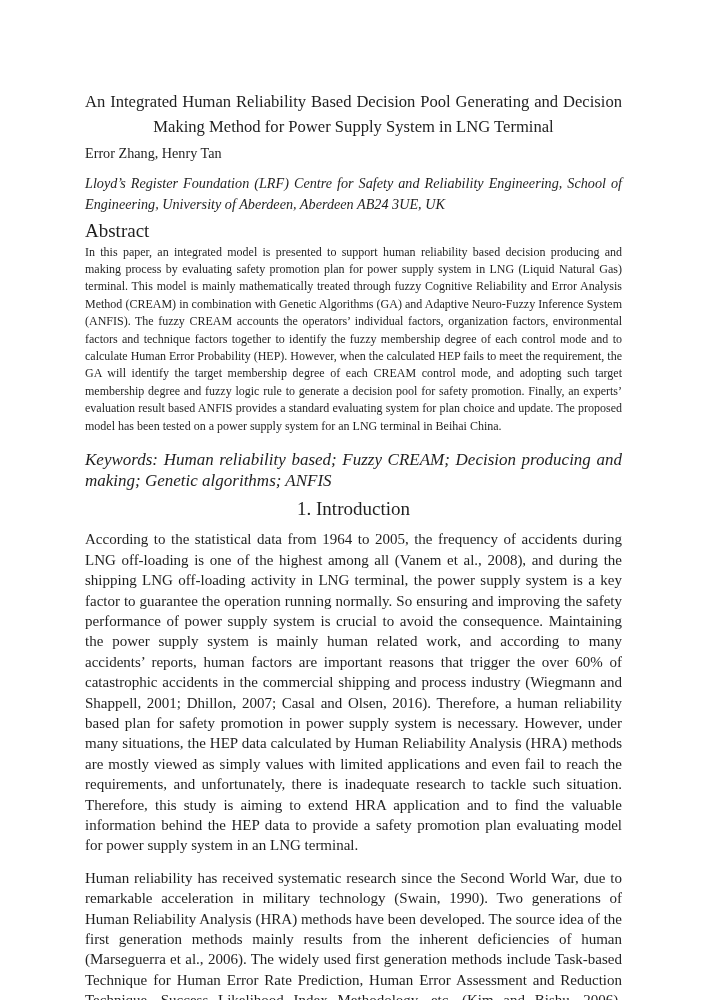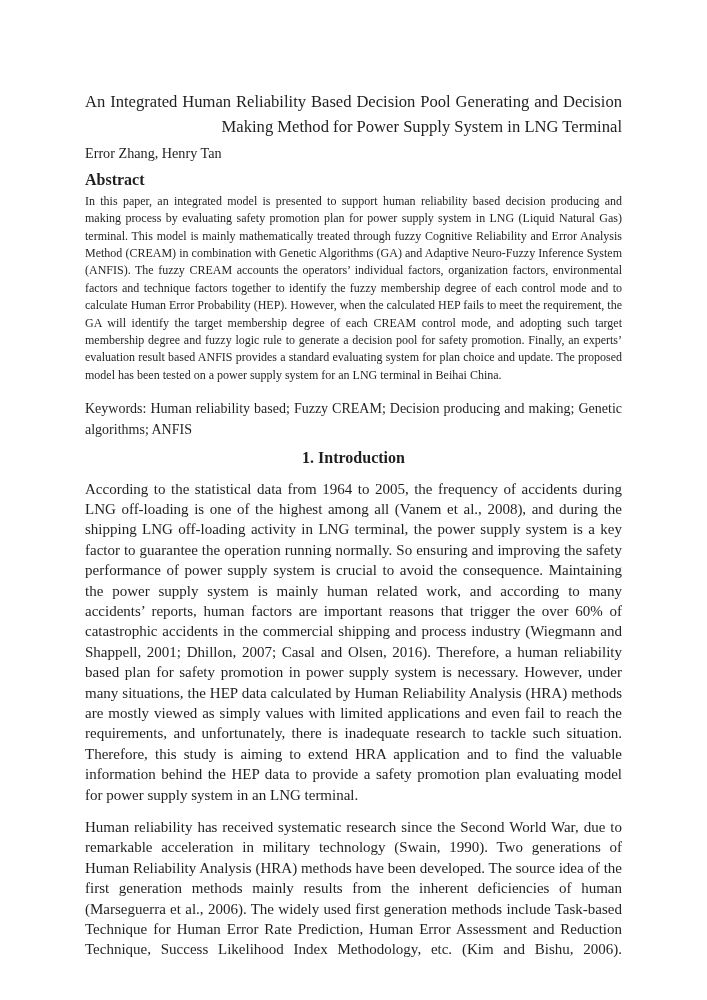--- a/index.html
+++ b/index.html
@@ -15,52 +15,53 @@
     color: #1f1f1f;
     overflow: hidden;
   }
   .title {
     margin: 0;
     font-size: 16.6px;
     font-weight: normal;
     line-height: 25px;
   }
   .title-line-1 { text-align: justify; text-align-last: justify; }
-  .title-line-2 { text-align: right; }
+  .title-line-2 { text-align: center; }
   .authors {
     margin: 4px 0 0 0;
     font-size: 14.2px;
     line-height: 20.4px;
   }
   .affiliation {
     margin: 10px 0 0 0;
     font-style: italic;
     font-size: 14.2px;
     line-height: 20.4px;
   }
   .affil-line-1 { text-align: justify; text-align-last: justify; }
   .affil-line-2 { text-align: left; }
   .section-heading {
     margin: 7px 0 0 0;
-    font-size: 16px;
-    font-weight: bold;
+    font-size: 19px;
+    font-weight: normal;
     line-height: 20.4px;
   }
   .intro-heading { margin-top: 8px; text-align: center; }
   .abstract-body {
     margin: 2px 0 0 0;
     font-size: 12px;
     line-height: 17.4px;
     text-align: justify;
   }
   .keywords {
     margin: 15px 0 0 0;
-    font-size: 14px;
+    font-size: 17px;
     line-height: 20.4px;
     text-align: justify;
+    font-style: italic;
   }
   .body-para {
     margin: 10px 0 0 0;
     font-size: 15px;
     line-height: 20.4px;
     text-align: justify;
   }
   .para-2 {
     margin-top: 12px;
     text-align-last: justify;
@@ -71,20 +72,24 @@
 
 <div class="page">
 
   <h1 class="title">
     <div class="title-line-1">An Integrated Human Reliability Based Decision Pool Generating and Decision</div>
     <div class="title-line-2">Making Method for Power Supply System in LNG Terminal</div>
   </h1>
 
   <p class="authors">Error Zhang, Henry Tan</p>
 
+  <div class="affiliation">
+    <div class="affil-line-1">Lloyd’s Register Foundation (LRF) Centre for Safety and Reliability Engineering, School of</div>
+    <div class="affil-line-2">Engineering, University of Aberdeen, Aberdeen AB24 3UE, UK</div>
+  </div>
 
   <h2 class="section-heading">Abstract</h2>
 
   <p class="abstract-body">In this paper, an integrated model is presented to support human reliability based decision producing and making process by evaluating safety promotion plan for power supply system in LNG (Liquid Natural Gas) terminal. This model is mainly mathematically treated through fuzzy Cognitive Reliability and Error Analysis Method (CREAM) in combination with Genetic Algorithms (GA) and Adaptive Neuro-Fuzzy Inference System (ANFIS). The fuzzy CREAM accounts the operators’ individual factors, organization factors, environmental factors and technique factors together to identify the fuzzy membership degree of each control mode and to calculate Human Error Probability (HEP). However, when the calculated HEP fails to meet the requirement, the GA will identify the target membership degree of each CREAM control mode, and adopting such target membership degree and fuzzy logic rule to generate a decision pool for safety promotion. Finally, an experts’ evaluation result based ANFIS provides a standard evaluating system for plan choice and update. The proposed model has been tested on a power supply system for an LNG terminal in Beihai China.</p>
 
   <p class="keywords">Keywords: Human reliability based; Fuzzy CREAM; Decision producing and making; Genetic algorithms; ANFIS</p>
 
   <h2 class="section-heading intro-heading">1. Introduction</h2>
 
   <p class="body-para para-1">According to the statistical data from 1964 to 2005, the frequency of accidents during LNG off-loading is one of the highest among all (Vanem et al., 2008), and during the shipping LNG off-loading activity in LNG terminal, the power supply system is a key factor to guarantee the operation running normally. So ensuring and improving the safety performance of power supply system is crucial to avoid the consequence. Maintaining the power supply system is mainly human related work, and according to many accidents’ reports, human factors are important reasons that trigger the over 60% of catastrophic accidents in the commercial shipping and process industry (Wiegmann and Shappell, 2001; Dhillon, 2007; Casal and Olsen, 2016). Therefore, a human reliability based plan for safety promotion in power supply system is necessary. However, under many situations, the HEP data calculated by Human Reliability Analysis (HRA) methods are mostly viewed as simply values with limited applications and even fail to reach the requirements, and unfortunately, there is inadequate research to tackle such situation. Therefore, this study is aiming to extend HRA application and to find the valuable information behind the HEP data to provide a safety promotion plan evaluating model for power supply system in an LNG terminal.</p>

